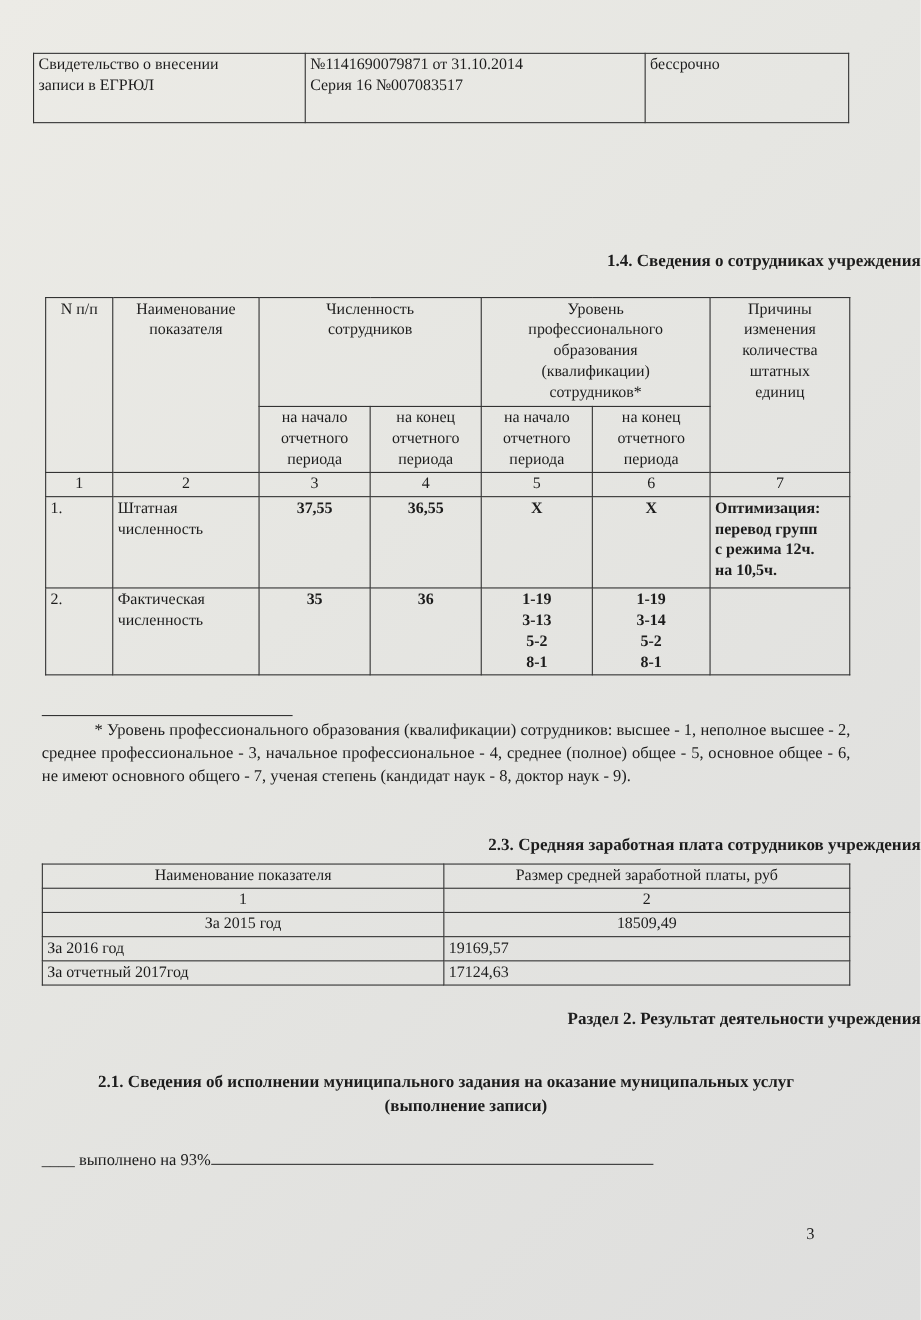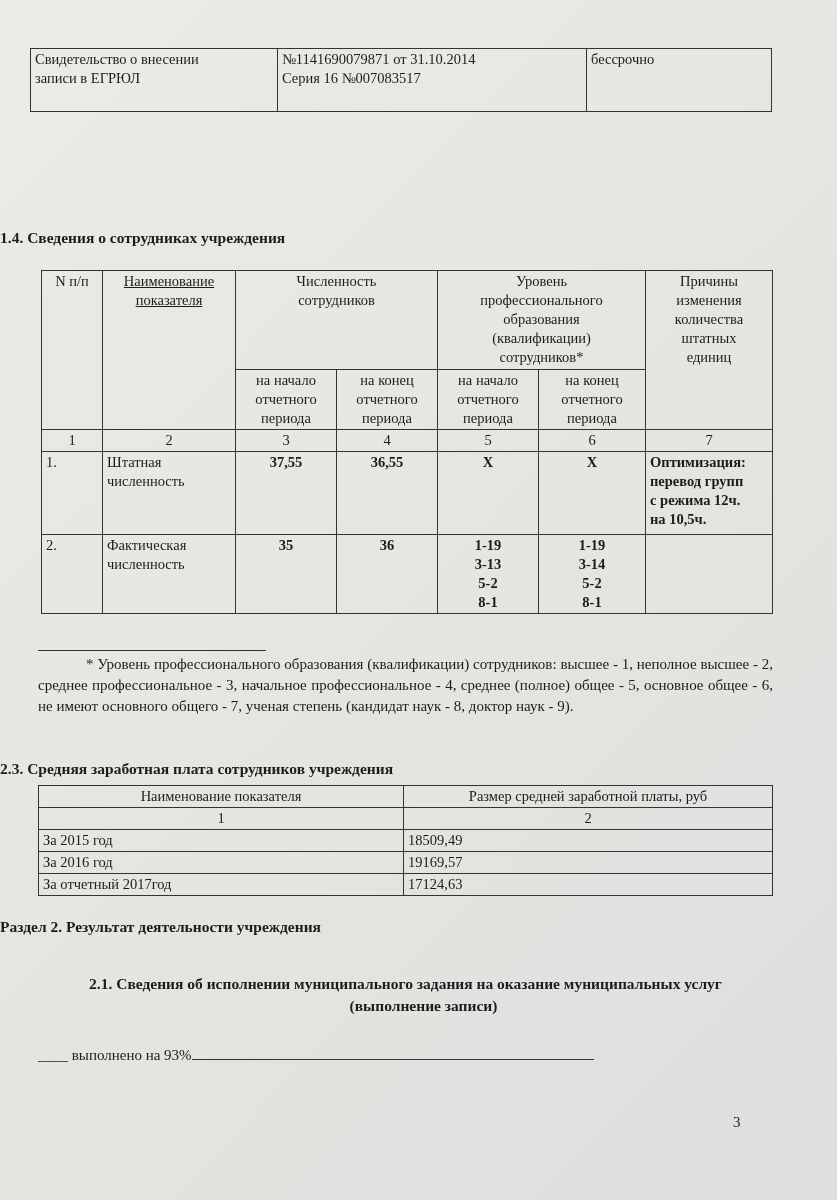--- a/index.html
+++ b/index.html
@@ -8,21 +8,21 @@
     background: linear-gradient(135deg, #ecebe6 0%, #e6e6e2 40%, #dededd 100%);
     font-family: "Liberation Serif", "DejaVu Serif", serif;
     color: #1c1c1c;
     position: relative;
   }
   .abs { position: absolute; }
   table { border-collapse: collapse; position: absolute; }
   td, th { border: 1px solid #333; font-weight: normal; vertical-align: top; padding: 1px 4px; font-size: 14.5px; line-height: 19px; }
   .c { text-align: center; }
   .b { font-weight: bold; }
-  .heading { position: absolute; left: 0; width: 837px; text-align: left; font-weight: bold; font-size: 15.5px; }
+  .heading { position: absolute; left: 0; width: 837px; text-align: right; font-weight: bold; font-size: 15.5px; }
   .ml { white-space: pre-line; }
 </style>
 </head>
 <body>
 
 <table style="left:30px; top:48px; width:742px;">
   <tbody>
       <tr style="height:63px;">
     <td class="ml" style="width:238px;">Свидетельство о внесении
 записи в ЕГРЮЛ</td>
@@ -32,21 +32,21 @@
   </tr>
 </tbody>
   </table>
 
 <div class="heading" style="top:229px;">1.4. Сведения о сотрудниках учреждения</div>
 
 <table style="left:41px; top:270px; width:732px;">
   <tbody>
       <tr style="height:99px;">
     <td rowspan="2" class="c" style="width:52px;">N п/п</td>
-    <td rowspan="2" class="c ml" style="width:124px;text-decoration:underline;">Наименование
+    <td rowspan="2" class="c ml" style="width:124px;">Наименование
 показателя</td>
     <td colspan="2" class="c ml">Численность
 сотрудников</td>
     <td colspan="2" class="c ml">Уровень
 профессионального
 образования
 (квалификации)
 сотрудников*</td>
     <td rowspan="2" class="c ml">Причины
 изменения
@@ -117,21 +117,21 @@
 <table style="left:38px; top:785px; width:735px;">
   <tbody>
       <tr style="height:20px;">
     <td class="c" style="width:356px;">Наименование показателя</td>
     <td class="c">Размер средней заработной платы, руб</td>
   </tr>
   <tr style="height:20px;">
     <td class="c">1</td>
     <td class="c">2</td>
   </tr>
-  <tr style="height:20px;">
+  <tr style="height:20px;text-align:center;">
     <td>За 2015 год</td>
     <td>18509,49</td>
   </tr>
   <tr style="height:20px;">
     <td>За 2016 год</td>
     <td>19169,57</td>
   </tr>
   <tr style="height:20px;">
     <td>За отчетный 2017год</td>
     <td>17124,63</td>

